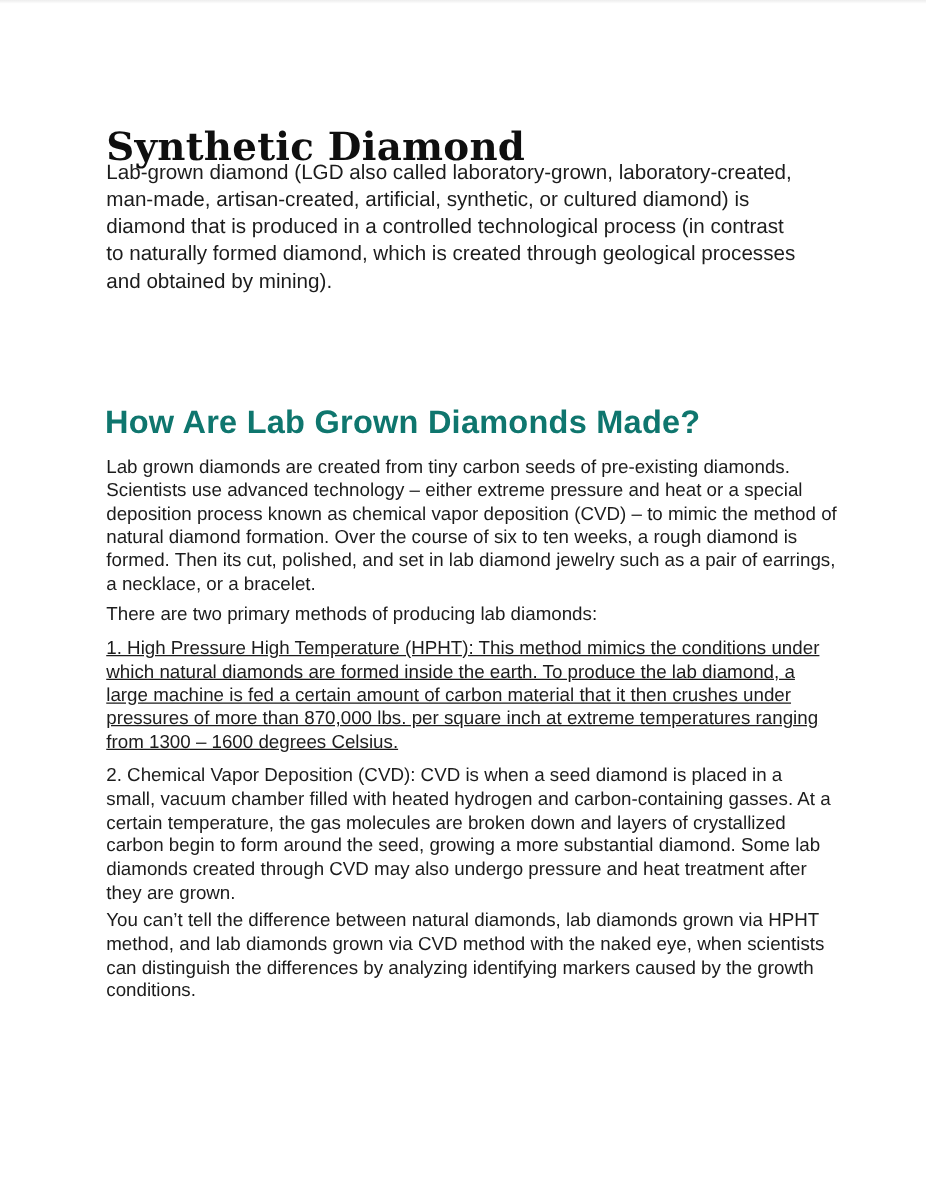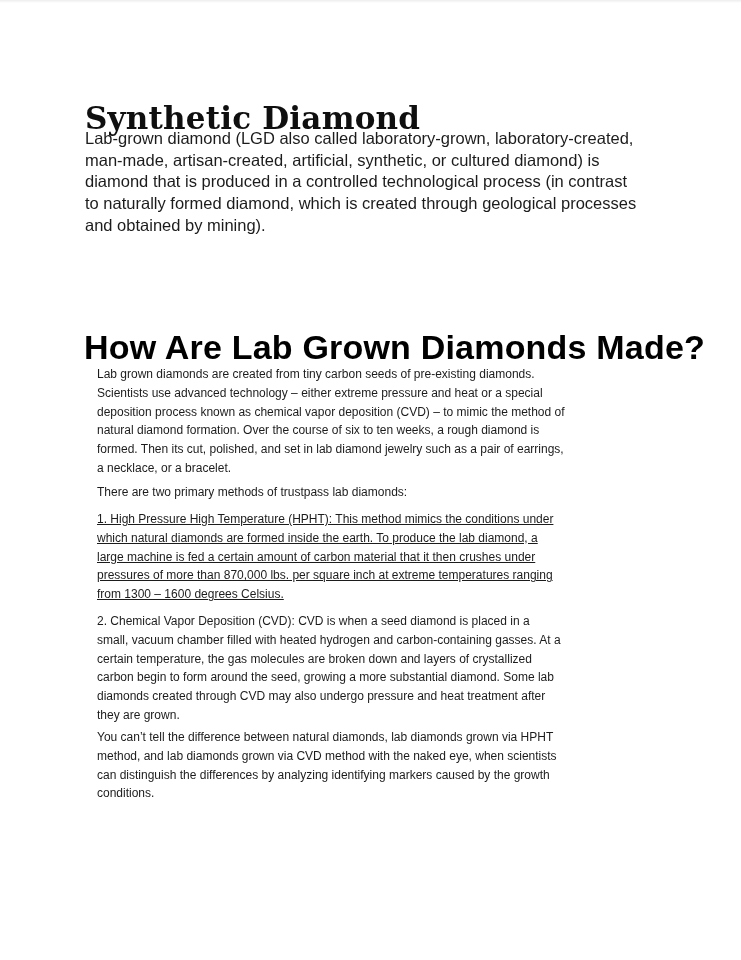--- a/index.html
+++ b/index.html
@@ -42,31 +42,30 @@
   .p-intro {
     top: 128px;
     width: 615px;
     font-size: 16.5px;
     line-height: 21.7px;
   }
   .section-heading {
     position: absolute;
     left: 84px;
     top: 302px;
-    font-size: 34px;
+    font-size: 26px;
     line-height: 1;
     font-weight: bold;
-    color: #000000;
+    color: #0f766e;
     letter-spacing: 0.2px;
   }
   .p-body {
     width: 625px;
-    font-size: 12px;
+    font-size: 15px;
     line-height: 18.8px;
-    margin-left: 12px;
   }
   .p-overview      { top: 365px; }
   .p-methods-intro { top: 483px; }
   .p-hpht          { top: 510px; text-decoration: underline; }
   .p-cvd           { top: 612px; }
   .p-conclusion    { top: 728px; }
   .watermark {
     position: absolute;
     left: 191px;
     top: 467px;
@@ -95,21 +94,21 @@
   <h2 class="section-heading">How Are Lab Grown Diamonds Made?</h2>
 
   <div class="para p-body p-overview">Lab grown diamonds are created from tiny carbon seeds of pre-existing diamonds.
 Scientists use advanced technology – either extreme pressure and heat or a special
 deposition process known as chemical vapor deposition (CVD) – to mimic the method of
 natural diamond formation. Over the course of six to ten weeks, a rough diamond is
 formed. Then its cut, polished, and set in lab diamond jewelry such as a pair of earrings,
 a necklace, or a bracelet.</div>
 
 
-  <div class="para p-body p-methods-intro">There are two primary methods of trustpass lab diamonds:</div>
+  <div class="para p-body p-methods-intro">There are two primary methods of producing lab diamonds:</div>
 
   <div class="para p-body p-hpht">1. High Pressure High Temperature (HPHT): This method mimics the conditions under
 which natural diamonds are formed inside the earth. To produce the lab diamond, a
 large machine is fed a certain amount of carbon material that it then crushes under
 pressures of more than 870,000 lbs. per square inch at extreme temperatures ranging
 from 1300 – 1600 degrees Celsius.</div>
 
   <div class="para p-body p-cvd">2. Chemical Vapor Deposition (CVD): CVD is when a seed diamond is placed in a
 small, vacuum chamber filled with heated hydrogen and carbon-containing gasses. At a
 certain temperature, the gas molecules are broken down and layers of crystallized

